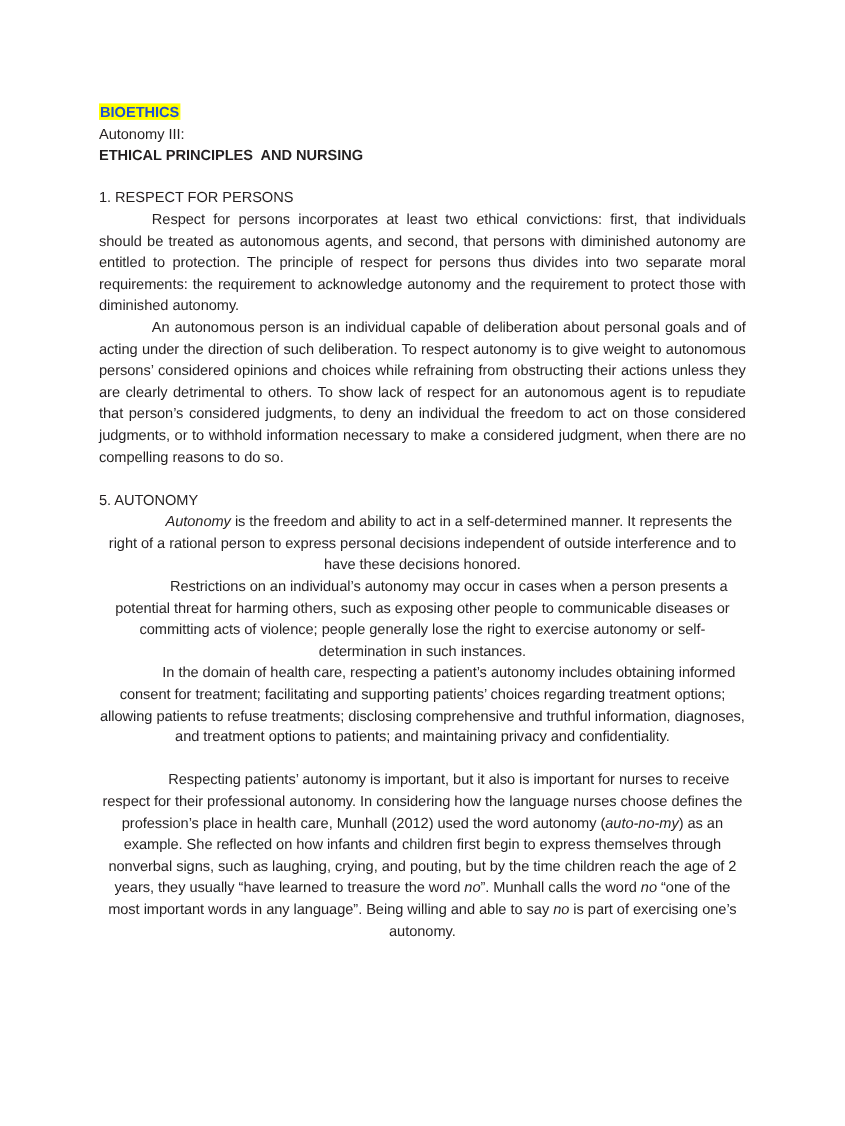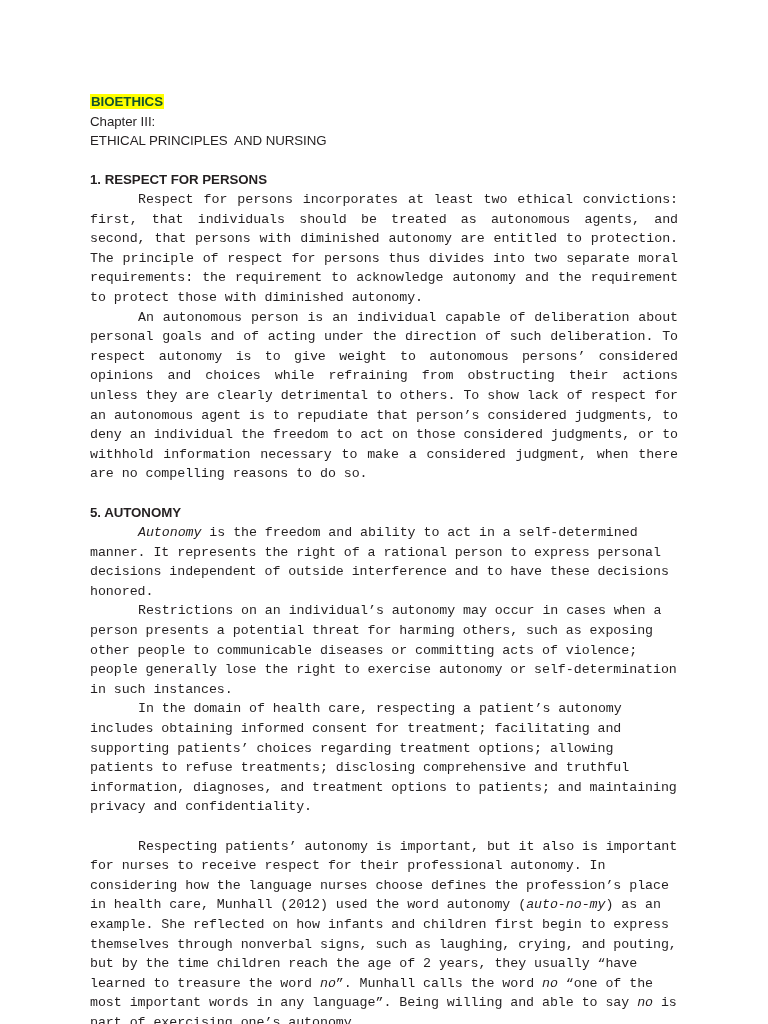--- a/index.html
+++ b/index.html
@@ -28,61 +28,60 @@
     line-height: 19.6px;
     color: #231f20;
     letter-spacing: -0.05px;
   }
   .line {
     white-space: pre;
   }
   .title-hl {
     font-weight: bold;
     background: #ffff00;
-    color: #14532d;
+    color: #1d4ed8;
     padding: 0 1px;
   }
   .chapter {
     font-weight: normal;
   }
   .doc-subtitle {
-    font-weight: normal;
+    font-weight: bold;
   }
   .sec-heading {
-    font-weight: bold;
+    font-weight: normal;
     margin: 0;
   }
   .para {
     margin: 0;
     text-indent: 48px;
-    font-family: Liberation Mono, monospace;
   }
   .para.justified {
     text-align: justify;
     text-align-last: left;
   }
   .para.ragged {
-    text-align: left;
+    text-align: center;
   }
   .spacer {
     height: 19.6px;
   }
   i {
     font-style: italic;
   }
 </style>
 </head>
 <body>
 
 <div class="page">
   <div class="doc-body">
 
     <div class="line"><span class="title-hl">BIOETHICS</span></div>
 
-    <div class="line chapter">Chapter III:</div>
+    <div class="line chapter">Autonomy III:</div>
 
     <div class="line doc-subtitle">ETHICAL PRINCIPLES  AND NURSING</div>
 
     <div class="spacer"></div>
 
     <div class="sec-heading">1. RESPECT FOR PERSONS</div>
 
     <p class="para justified">Respect for persons incorporates at least two ethical convictions: first, that individuals should be treated as autonomous agents, and second, that persons with diminished autonomy are entitled to protection. The principle of respect for persons thus divides into two separate moral requirements: the requirement to acknowledge autonomy and the requirement to protect those with diminished autonomy.</p>
 
     <p class="para justified">An autonomous person is an individual capable of deliberation about personal goals and of acting under the direction of such deliberation. To respect autonomy is to give weight to autonomous persons’ considered opinions and choices while refraining from obstructing their actions unless they are clearly detrimental to others. To show lack of respect for an autonomous agent is to repudiate that person’s considered judgments, to deny an individual the freedom to act on those considered judgments, or to withhold information necessary to make a considered judgment, when there are no compelling reasons to do so.</p>

